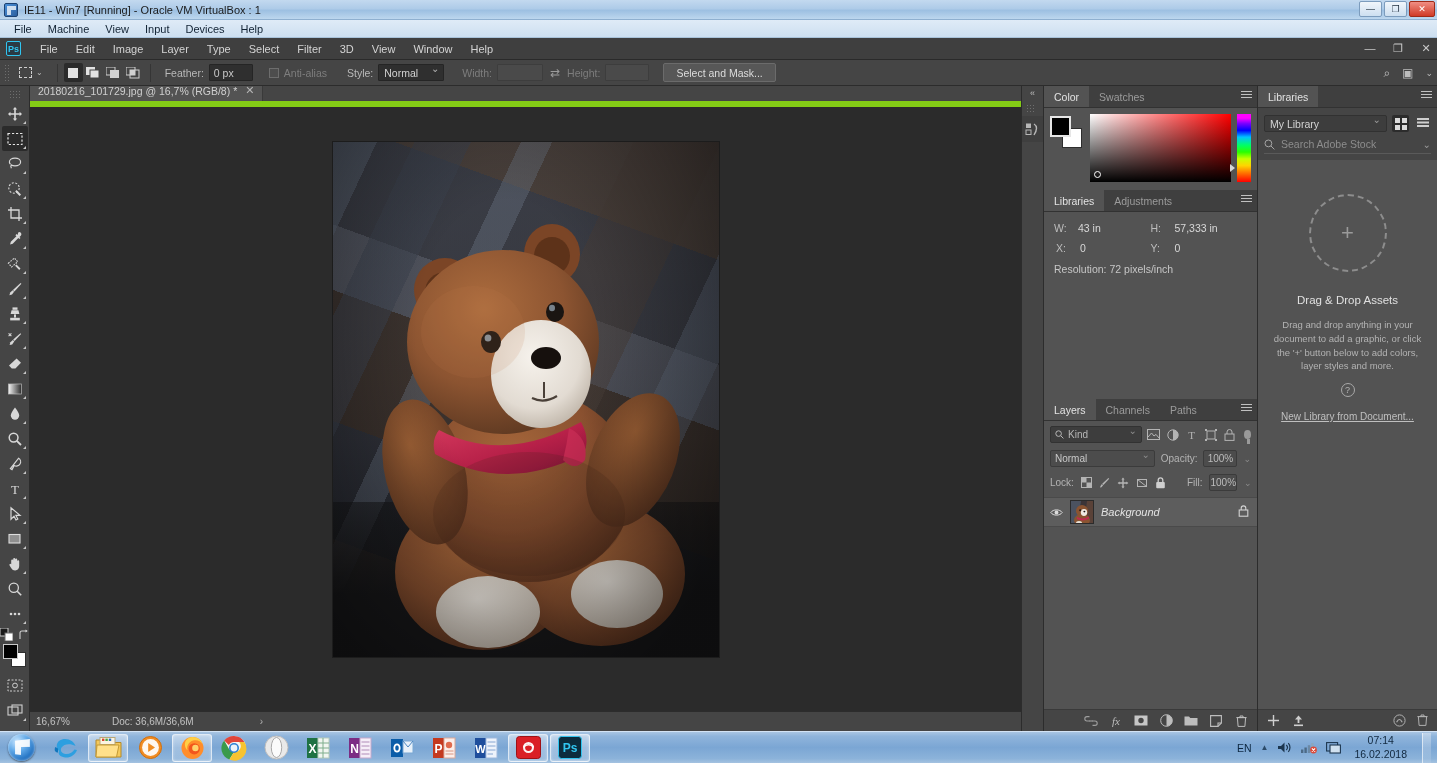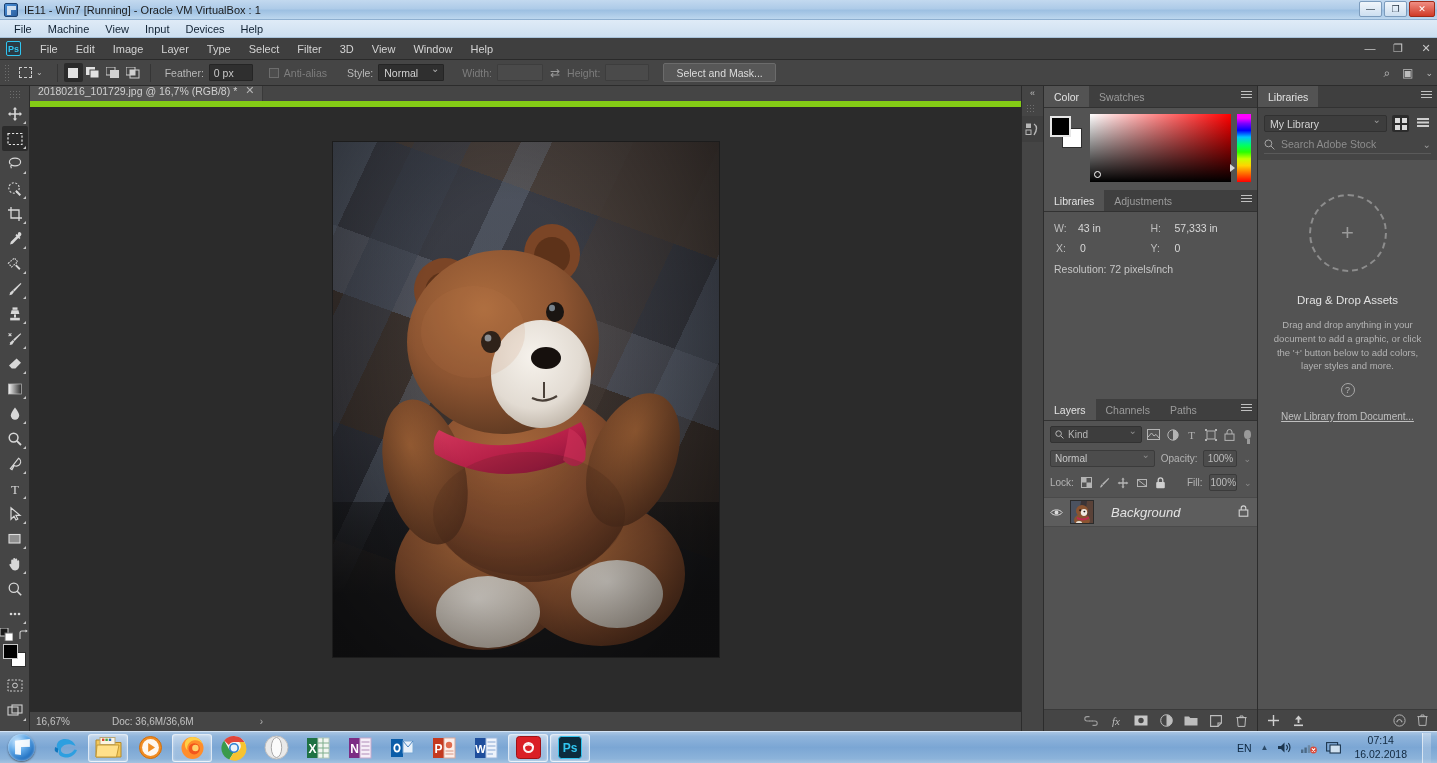--- a/index.html
+++ b/index.html
@@ -323,21 +323,21 @@
 
   .layer-row {
     height: 30px; background: #5d5d5d; display:flex; align-items:center;
     gap: 7px; padding: 0 8px 0 6px; border-top:1px solid #4a4a4a; border-bottom:1px solid #4a4a4a;
   }
   .eye { width:13px; flex:none; display:flex; align-items:center; justify-content:center;}
   .layer-thumb {
     width: 24px; height: 24px; flex:none; border:1px solid #2b2b2b; overflow:hidden;
     position: relative; background:#3a3335;
   }
-  .layer-name { flex:1; font-size:13px; color:#e3e3e3; font-style: italic; margin-left: 10px; }
+  .layer-name { flex:1; font-size:11px; color:#e3e3e3; font-style: italic; }
   .lock-ico { flex:none; }
 
   .layers-spacer { flex:1; background:#535353; }
   .layers-foot {
     height: 22px; background: #454545; border-top: 1px solid #3a3a3a;
     display:flex; align-items:center; justify-content: flex-end; gap: 11px; padding-right: 9px;
   }
   .lf { width:14px; height:14px; display:flex; align-items:center; justify-content:center;}
 
   

